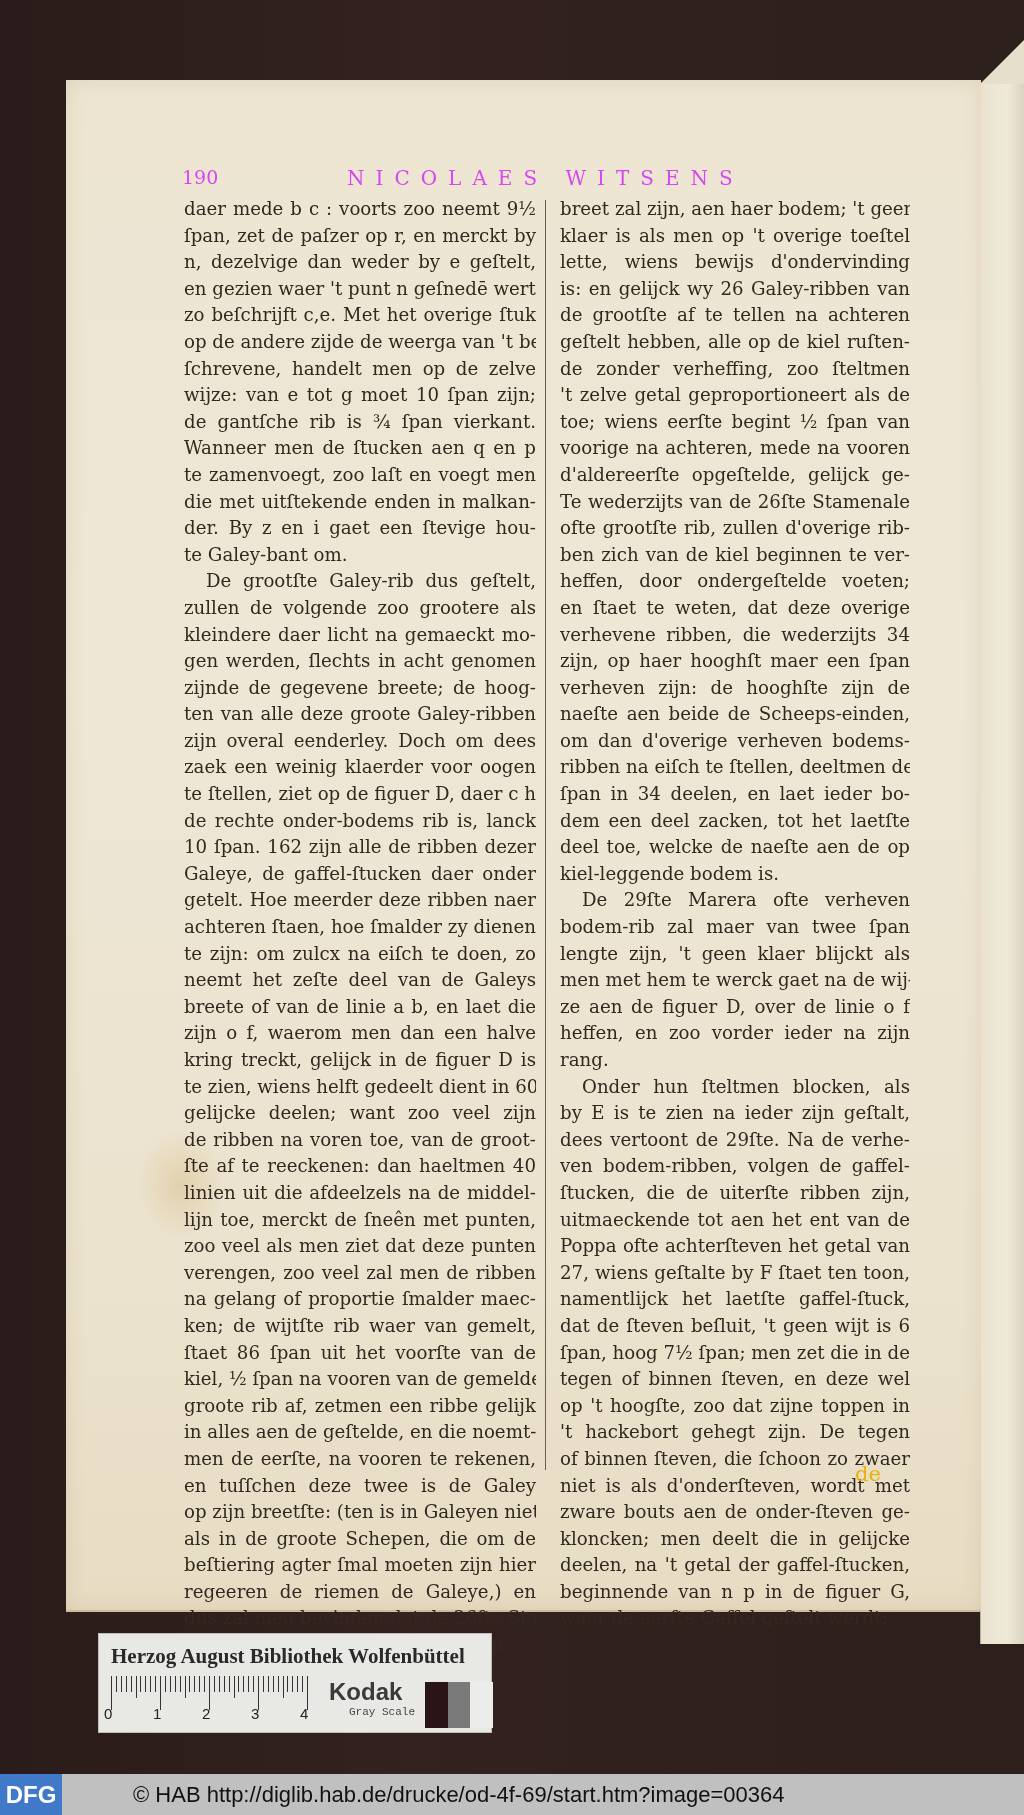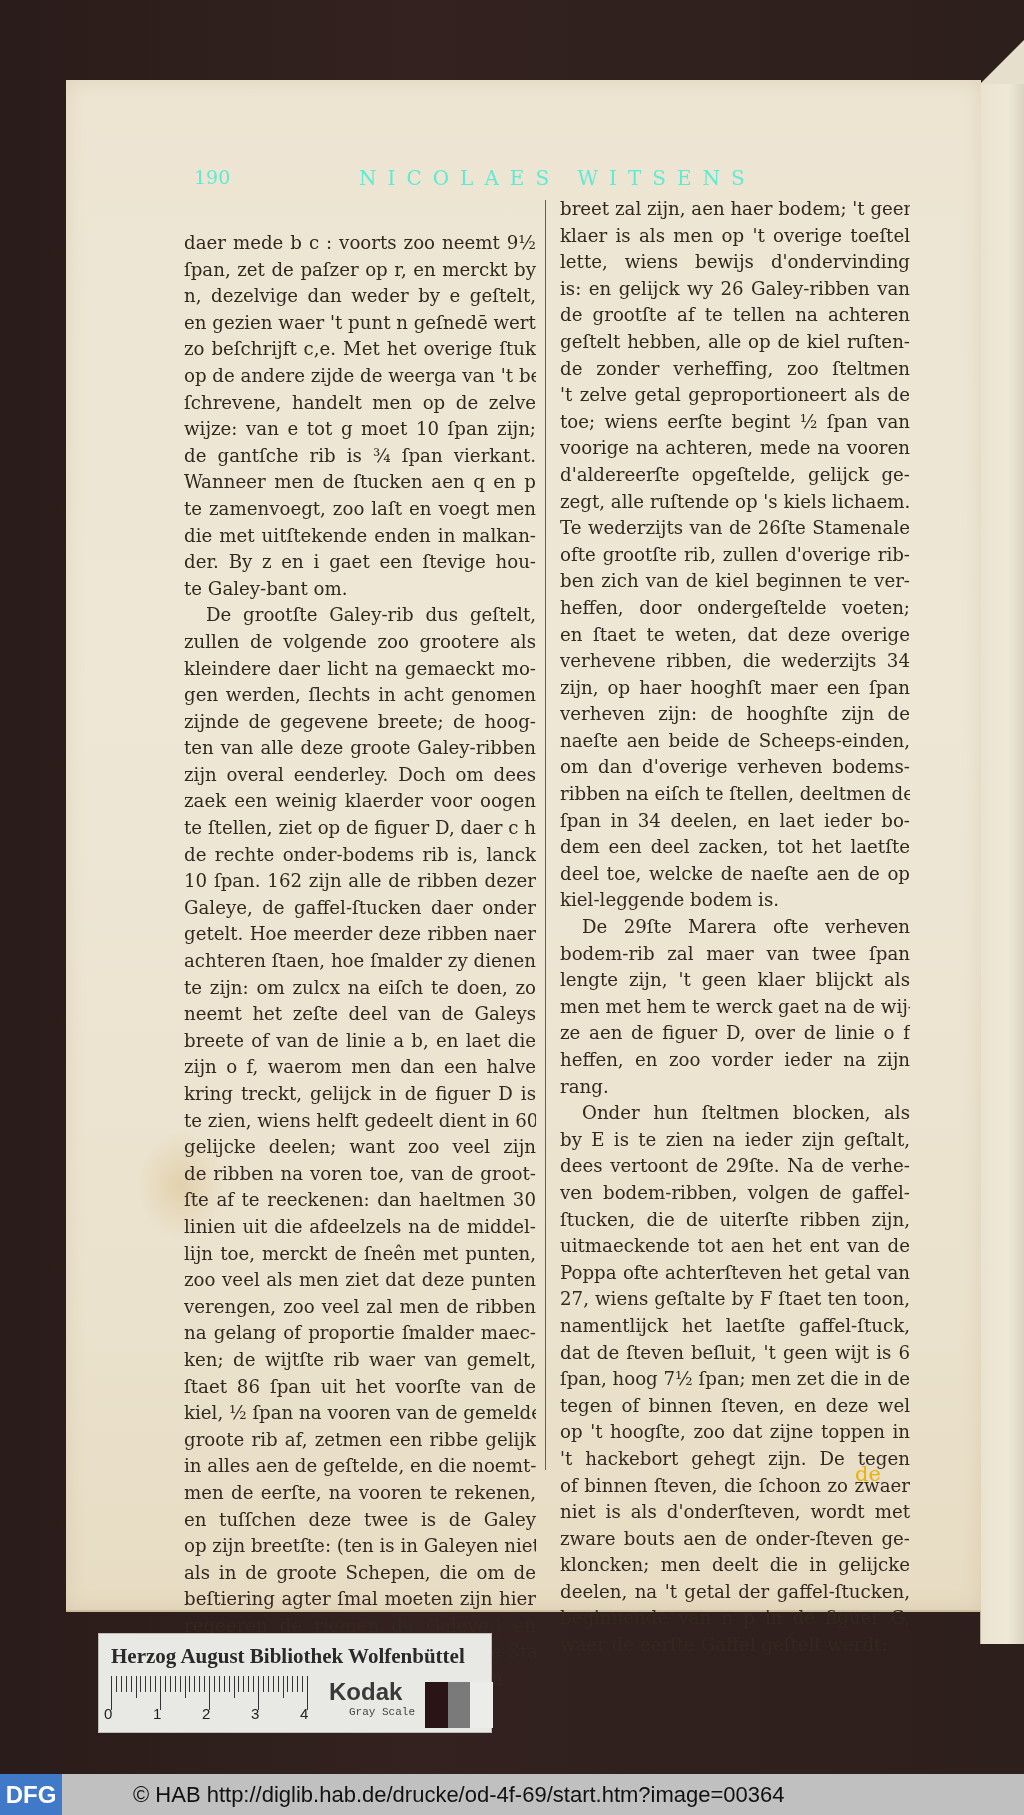--- a/index.html
+++ b/index.html
@@ -26,34 +26,34 @@
     position: absolute; left: 66px; top: 80px; width: 915px; height: 1530px;
     background: linear-gradient(180deg, #ede5d2 0%, #eee7d6 40%, #ebe2cd 80%, #e7dcc3 100%);
     box-shadow: inset 0 0 20px rgba(160,130,80,0.18);
     border-bottom: 2px solid #cbbd9d;
   }
   .stain {
     position: absolute; left: 70px; top: 1050px; width: 90px; height: 110px;
     background: radial-gradient(ellipse at center, rgba(214,186,130,0.45) 0%, rgba(214,186,130,0) 70%);
   }
   .running-head {
-    position: absolute; left: 194px; top: 166px; width: 700px; height: 30px;
-    color: #5eead4; font-size: 20px;
+    position: absolute; left: 182px; top: 166px; width: 700px; height: 30px;
+    color: #d946ef; font-size: 20px;
   }
   .page-number { position: absolute; left: 0; top: 0; font-size: 19px; }
   .head-title {
     position: absolute; left: 165px; top: 0; letter-spacing: 11px; font-size: 20px;
     font-variant: small-caps;
   }
   .column {
     position: absolute; top: 196px; color: #33281f;
     font-size: 18.2px; line-height: 26.6px;
     text-align: justify;
   }
-  .col-left { left: 184px; width: 352px; margin-top: 34px; }
+  .col-left { left: 184px; width: 352px; }
   .col-right { left: 560px; width: 350px; }
   .column .line { display: block; white-space: nowrap; text-align-last: justify; text-align: justify; overflow: hidden; height: 26.6px; }
   .column .line.last { text-align-last: left; }
   .column .line.indent { padding-left: 22px; }
   .column-rule {
     position: absolute; left: 545px; top: 200px; width: 1px; height: 1270px;
     background: #6d5e4c;
   }
   .target-card {
     position: absolute; left: 98px; top: 1633px; width: 392px; height: 98px;
@@ -141,21 +141,21 @@
     <span class="line">getelt. Hoe meerder deze ribben naer</span>
     <span class="line">achteren ſtaen, hoe ſmalder zy dienen</span>
     <span class="line">te zijn: om zulcx na eiſch te doen, zo</span>
     <span class="line">neemt het zeſte deel van de Galeys</span>
     <span class="line">breete of van de linie a b, en laet die</span>
     <span class="line">zijn o f, waerom men dan een halve</span>
     <span class="line">kring treckt, gelijck in de figuer D is</span>
     <span class="line">te zien, wiens helft gedeelt dient in 60</span>
     <span class="line">gelijcke deelen; want zoo veel zijn</span>
     <span class="line">de ribben na voren toe, van de groot-</span>
-    <span class="line">ſte af te reeckenen: dan haeltmen 30</span>
+    <span class="line">ſte af te reeckenen: dan haeltmen 40</span>
     <span class="line">linien uit die afdeelzels na de middel-</span>
     <span class="line">lijn toe, merckt de ſneên met punten,</span>
     <span class="line">zoo veel als men ziet dat deze punten</span>
     <span class="line">verengen, zoo veel zal men de ribben</span>
     <span class="line">na gelang of proportie ſmalder maec-</span>
     <span class="line">ken; de wijtſte rib waer van gemelt,</span>
     <span class="line">ſtaet 86 ſpan uit het voorſte van de</span>
     <span class="line">kiel, ½ ſpan na vooren van de gemelde</span>
     <span class="line">groote rib af, zetmen een ribbe gelijk</span>
     <span class="line">in alles aen de geſtelde, en die noemt-</span>
@@ -174,21 +174,20 @@
     <span class="line">klaer is als men op 't overige toeſtel</span>
     <span class="line">lette, wiens bewijs d'ondervinding</span>
     <span class="line">is: en gelijck wy 26 Galey-ribben van</span>
     <span class="line">de grootſte af te tellen na achteren</span>
     <span class="line">geſtelt hebben, alle op de kiel ruſten-</span>
     <span class="line">de zonder verheffing, zoo ſteltmen</span>
     <span class="line">'t zelve getal geproportioneert als de</span>
     <span class="line">toe; wiens eerſte begint ½ ſpan van</span>
     <span class="line">voorige na achteren, mede na vooren</span>
     <span class="line">d'aldereerſte opgeſtelde, gelijck ge-</span>
-    <span class="line">zegt, alle ruſtende op 's kiels lichaem.</span>
     <span class="line">Te wederzijts van de 26ſte Stamenale</span>
     <span class="line">ofte grootſte rib, zullen d'overige rib-</span>
     <span class="line">ben zich van de kiel beginnen te ver-</span>
     <span class="line">heffen, door ondergeſtelde voeten;</span>
     <span class="line">en ſtaet te weten, dat deze overige</span>
     <span class="line">verhevene ribben, die wederzijts 34</span>
     <span class="line">zijn, op haer hooghſt maer een ſpan</span>
     <span class="line">verheven zijn: de hooghſte zijn de</span>
     <span class="line">naeſte aen beide de Scheeps-einden,</span>
     <span class="line">om dan d'overige verheven bodems-</span>

